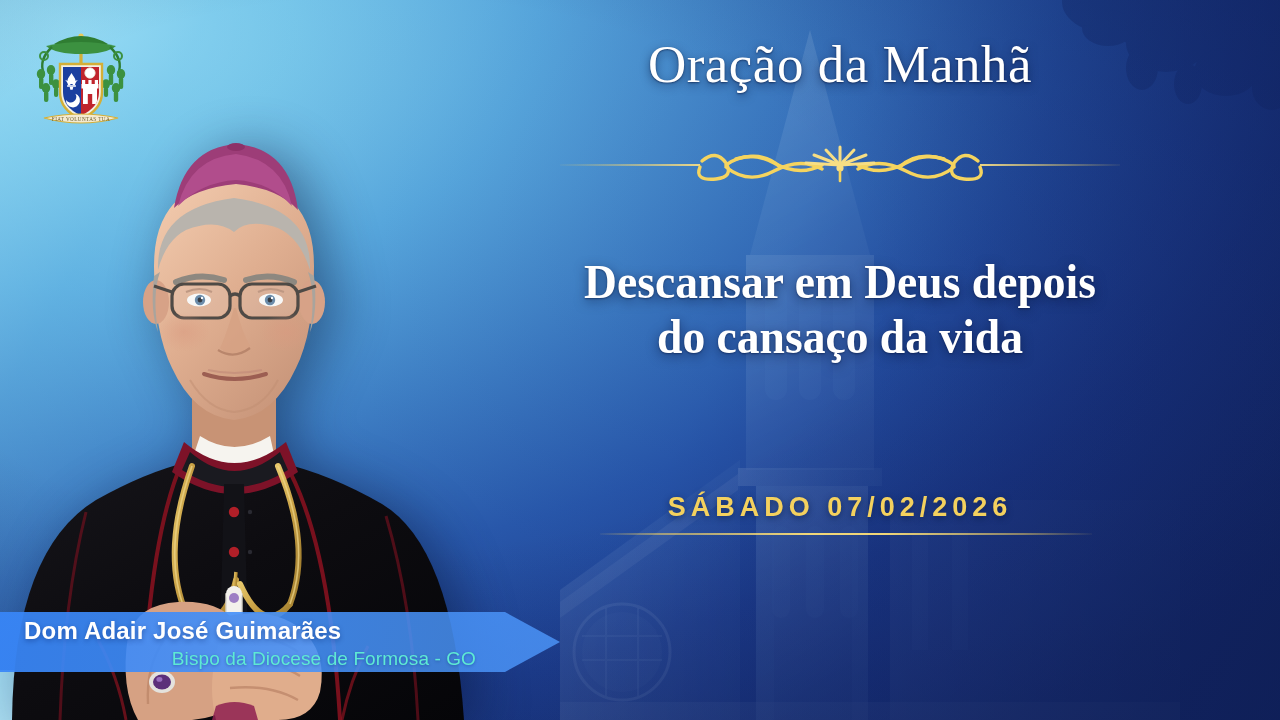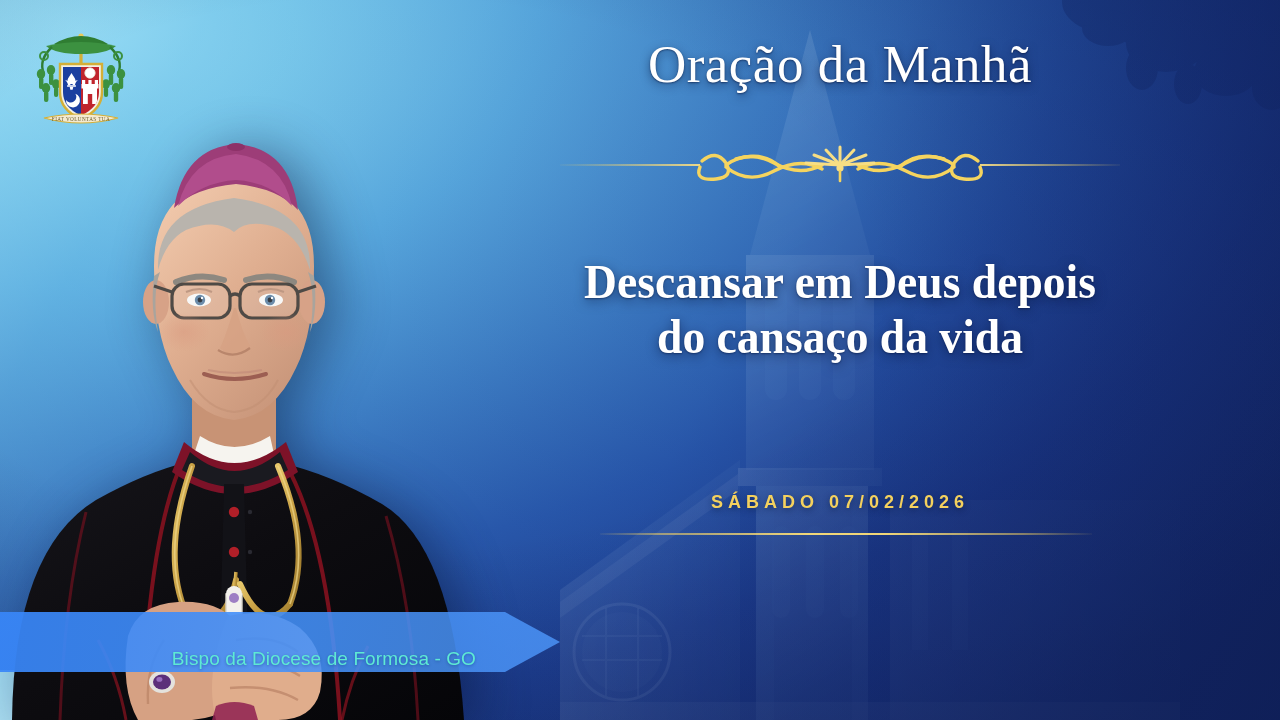--- a/index.html
+++ b/index.html
@@ -124,21 +124,21 @@
   .date-wrap{
     position:absolute;
     left:420px;top:492px;
     width:840px;
     text-align:center;
     z-index:8;
   }
   .date-text{
     font-family:"Liberation Sans", sans-serif;
     font-weight:bold;
-    font-size:18px;
+    font-size:27px;
     letter-spacing:5.0px;
     color:#f4d15e;
     text-shadow:0 2px 6px rgba(8,22,60,0.6);
   }
   .date-rule{
     position:absolute;
     left:600px;top:533px;
     width:492px;height:2px;
     z-index:8;
     background:linear-gradient(90deg,
@@ -553,16 +553,17 @@
     <span class="l2">do cansaço da vida</span>
   </div>
 
   <div class="date-wrap">
     <span class="date-text">SÁBADO 07/02/2026</span>
   </div>
   <div class="date-rule"></div>
 
   <div class="ribbon">
     <div class="ribbon-shape"></div>
+    <div class="ribbon-name">Dom Adair José Guimarães</div>
     <div class="ribbon-role">Bispo da Diocese de Formosa - GO</div>
   </div>
 
 </div>
 
 </body></html>

